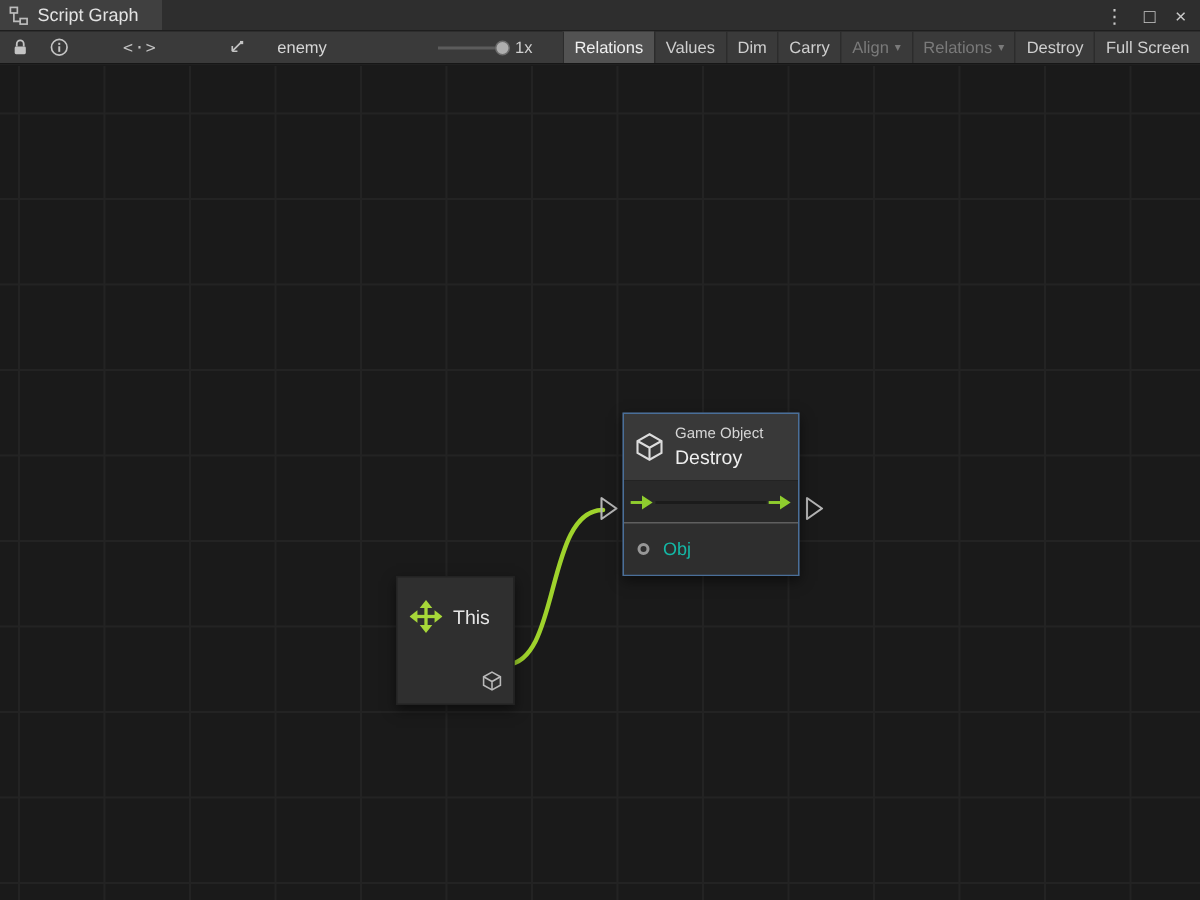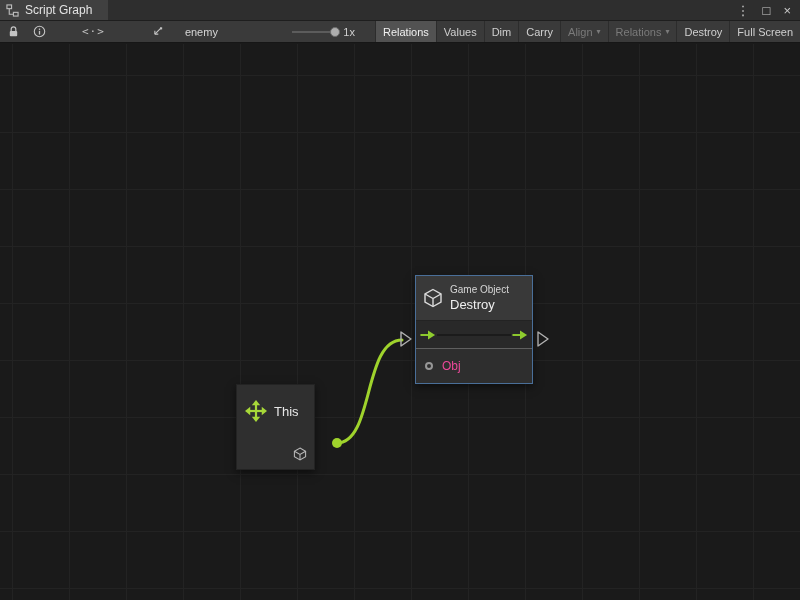--- a/index.html
+++ b/index.html
@@ -31,35 +31,35 @@
 
   
   .canvas { position:absolute; top:44px; left:0; width:800px; height:556px; background-color:#1a1a1a;
     background-image: linear-gradient(#232323 1px, transparent 1px), linear-gradient(90deg, #232323 1px, transparent 1px);
     background-size:57px 57px; background-position:12px 31px; }
   .overlay { position:absolute; inset:0; pointer-events:none; }
 
   .node { position:absolute; box-shadow:0 3px 8px rgba(0,0,0,0.5); }
 
   
-  .node-this { left:236px; top:340px; width:79px; height:86px; background:#2f2f2f; border:1px solid #232323;text-align:center; }
+  .node-this { left:264px; top:340px; width:79px; height:86px; background:#2f2f2f; border:1px solid #232323;text-align:center; }
   .this-main { display:flex; align-items:center; gap:7px; padding:15px 6px 0 8px; color:#e6e6e6; font-size:13px; }
   .this-cube { position:absolute; right:7px; bottom:8px; display:inline-flex; }
 
   
   .node-destroy { left:415px; top:231px; width:118px; height:109px; background:#2d2d2d; border:1px solid #4a6f99; }
   .destroy-header { height:45px; background:#393939; display:flex; align-items:center; gap:7px; padding:0 7px; border-bottom:1px solid #232323; }
   .dh-titles { display:flex; flex-direction:column; }
   .node-cat { font-size:10px; color:#d6d6d6; }
   .node-ttl { font-size:13px; color:#efefef; margin-top:2px; }
   .flow-row { height:27px; background:#292929; display:flex; align-items:center; padding:0 4px; }
   .relation-line { flex:1; height:2px; background:#1b1b1b; margin:0 1px; }
   .obj-row { height:35px; border-top:1px solid #5f5f5f; background:#2e2e2e; display:flex; align-items:center; padding-left:9px; }
   .port-dot { width:8px; height:8px; border-radius:50%; border:2px solid #979797; background:#2e2e2e; }
-  .obj-label { margin-left:9px; font-size:12px; color:#ec4899; }
+  .obj-label { margin-left:9px; font-size:12px; color:#14b8a6; }
 
   svg { display:block; }
 </style>
 </head>
 <body>
 
 <div class="window">
 
   <div class="titlebar">
     <div class="tab">

